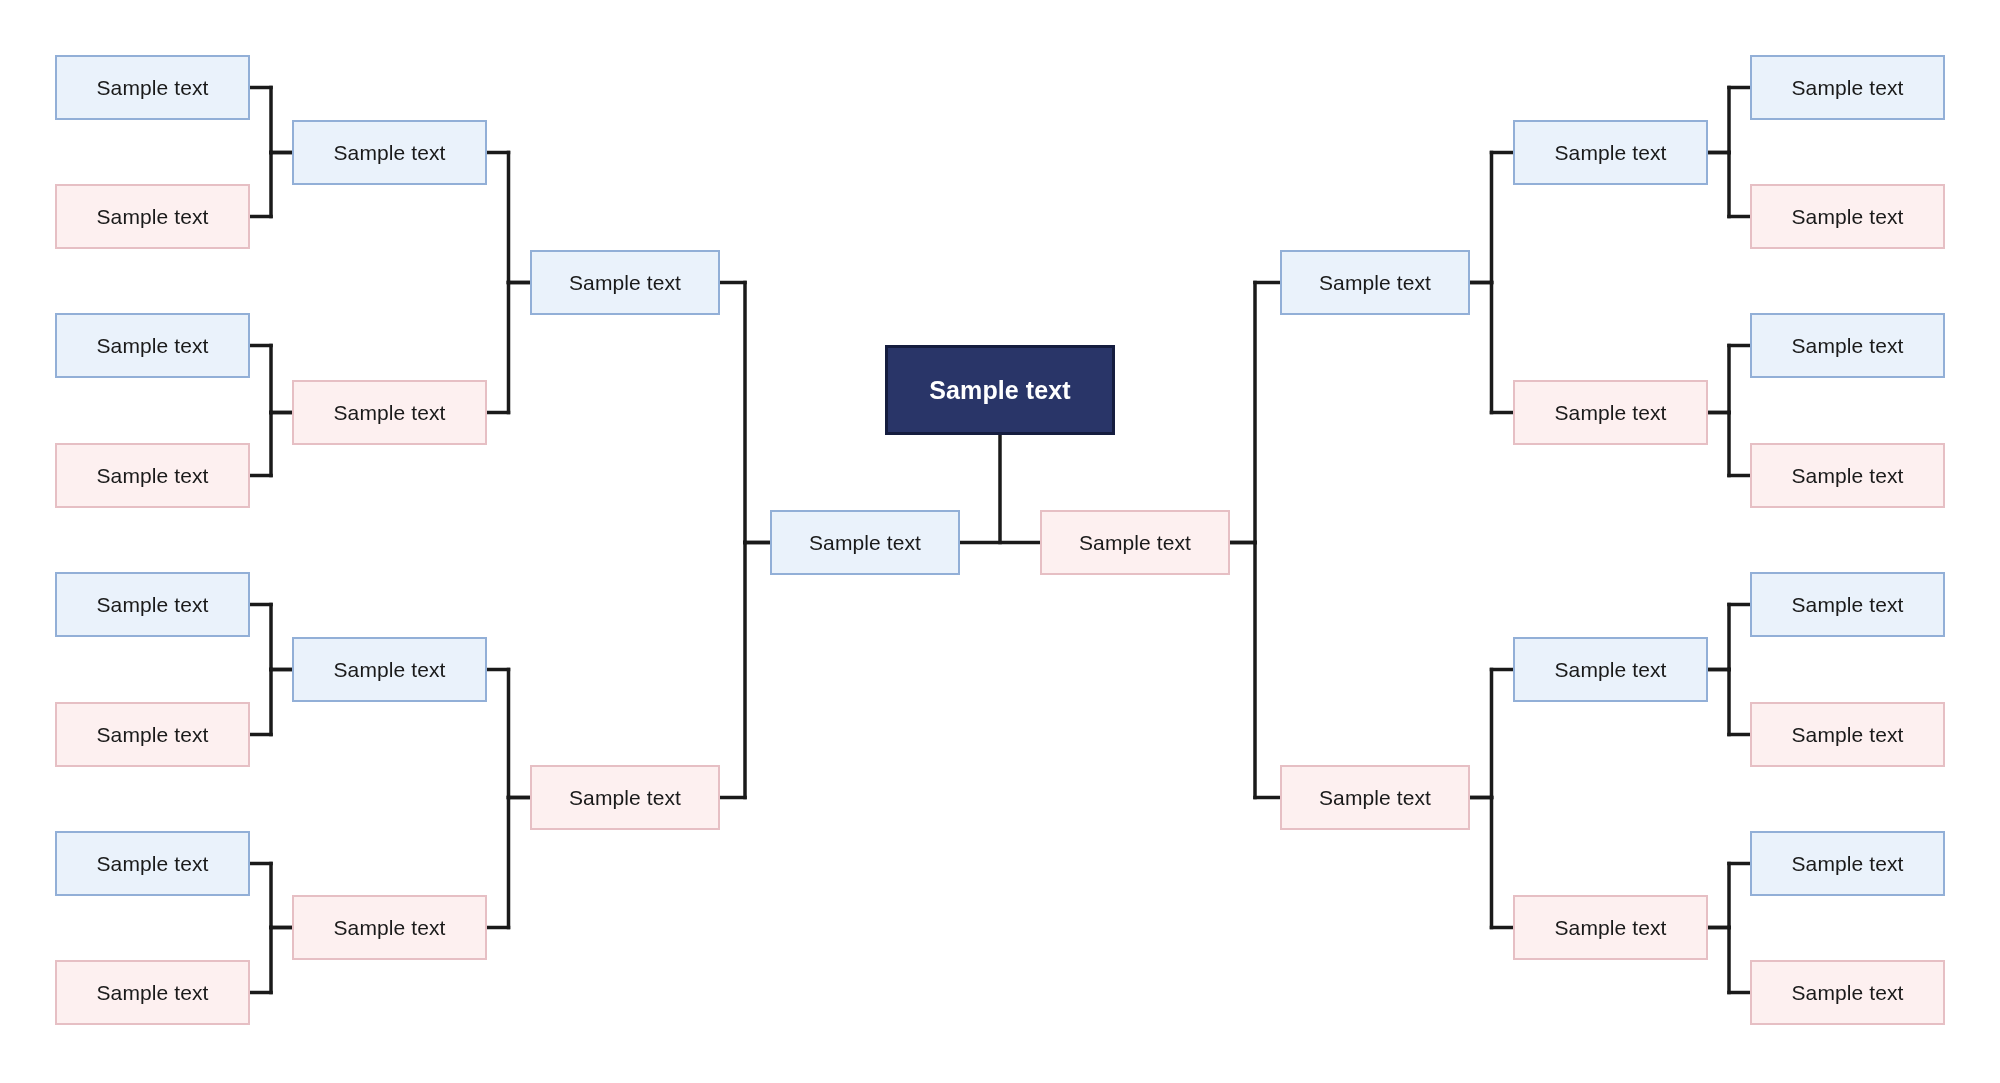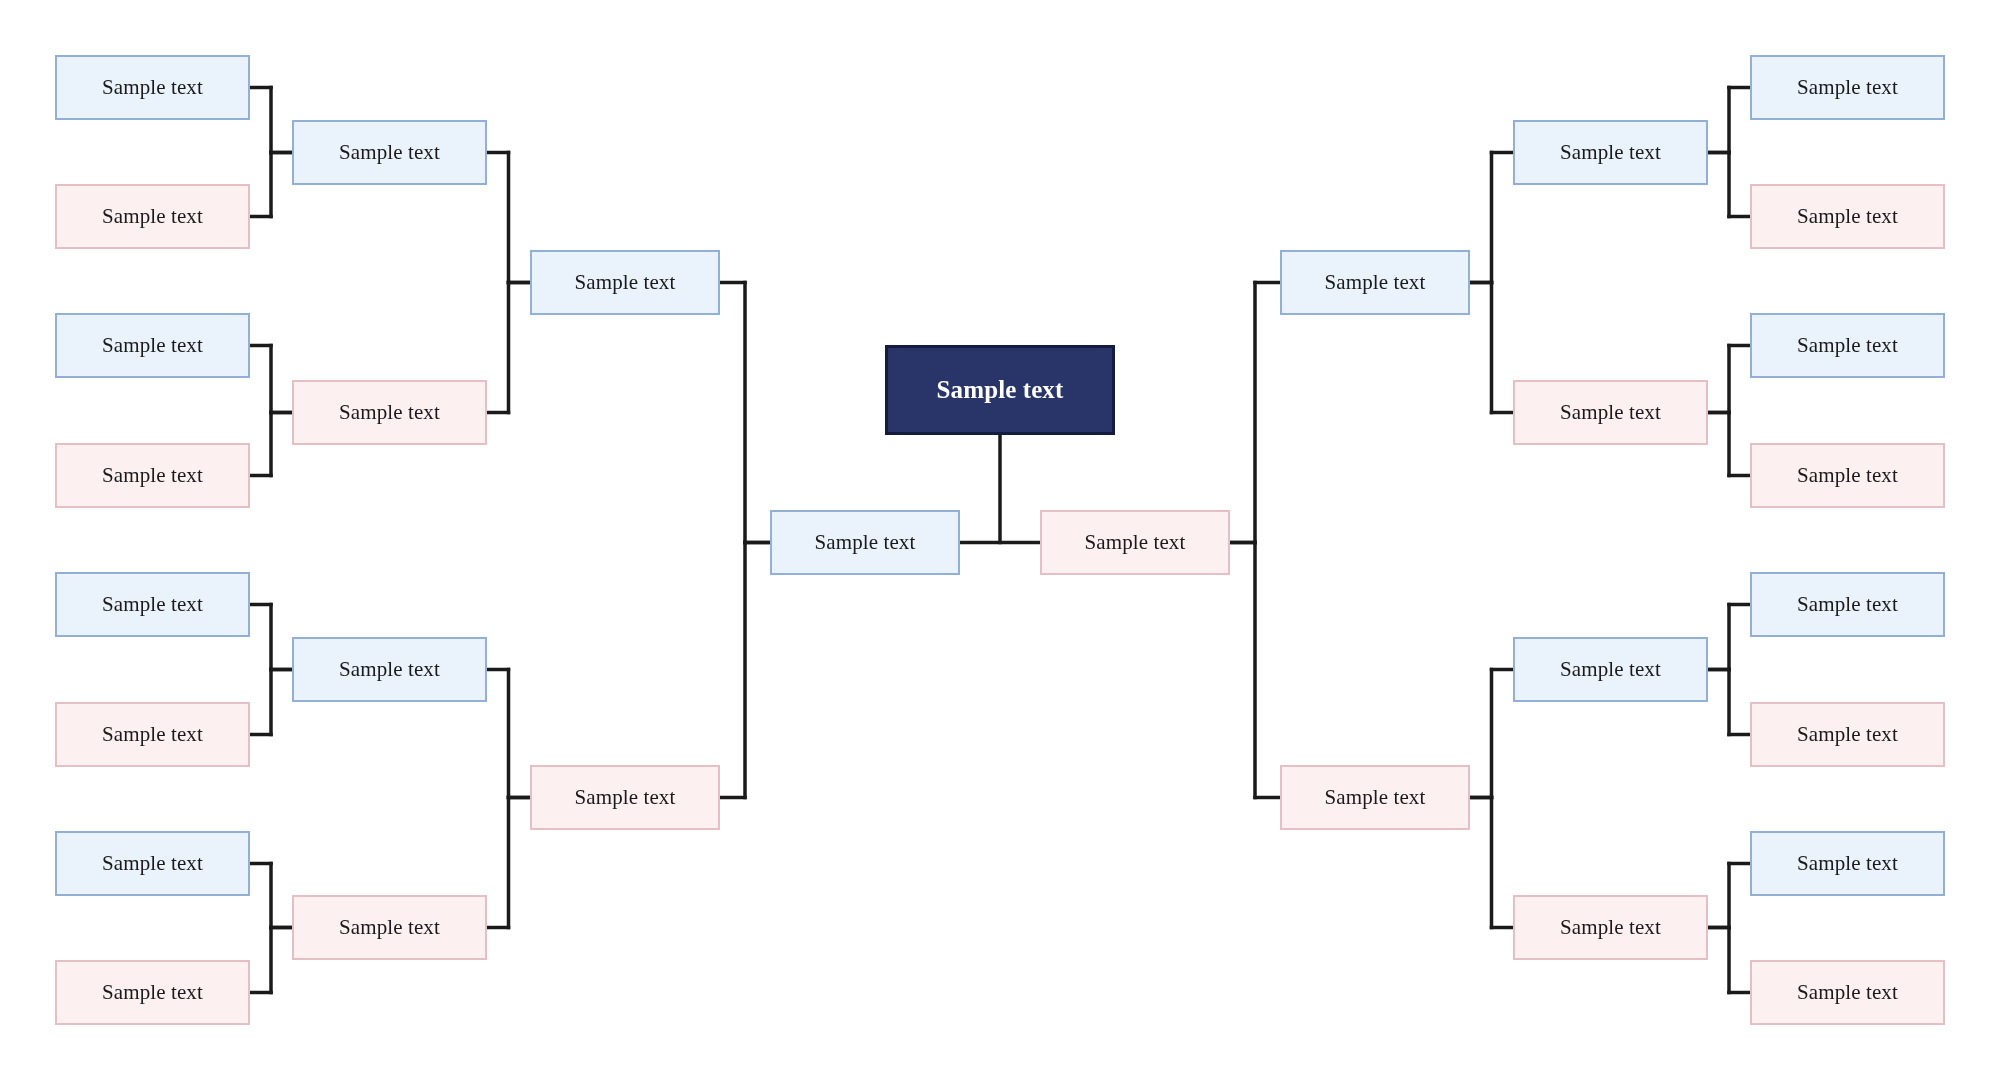--- a/index.html
+++ b/index.html
@@ -32,21 +32,20 @@
     display: flex;
     align-items: center;
     justify-content: center;
     border-width: 2px;
     border-style: solid;
     font-size: 21px;
     line-height: 1.2;
     letter-spacing: 0.1px;
     text-align: center;
     white-space: nowrap;
-    font-family: Liberation Serif, serif;
   }
   .node.blue {
     background: #EAF2FB;
     border-color: #92AFD7;
     color: #1a1a1a;
   }
   .node.pink {
     background: #FDF0F0;
     border-color: #E6BFC4;
     color: #1a1a1a;

